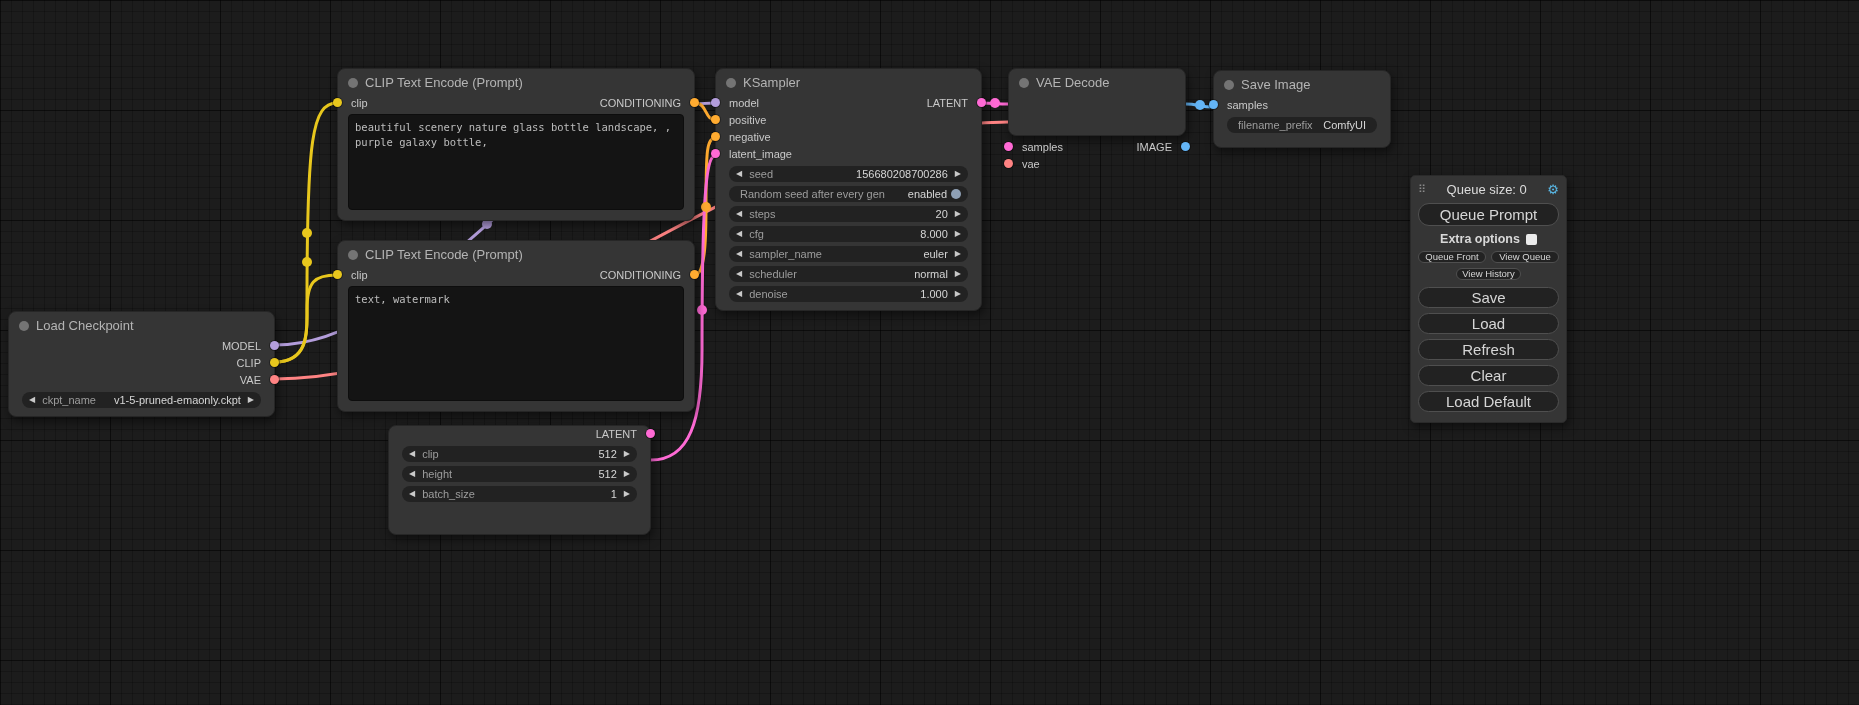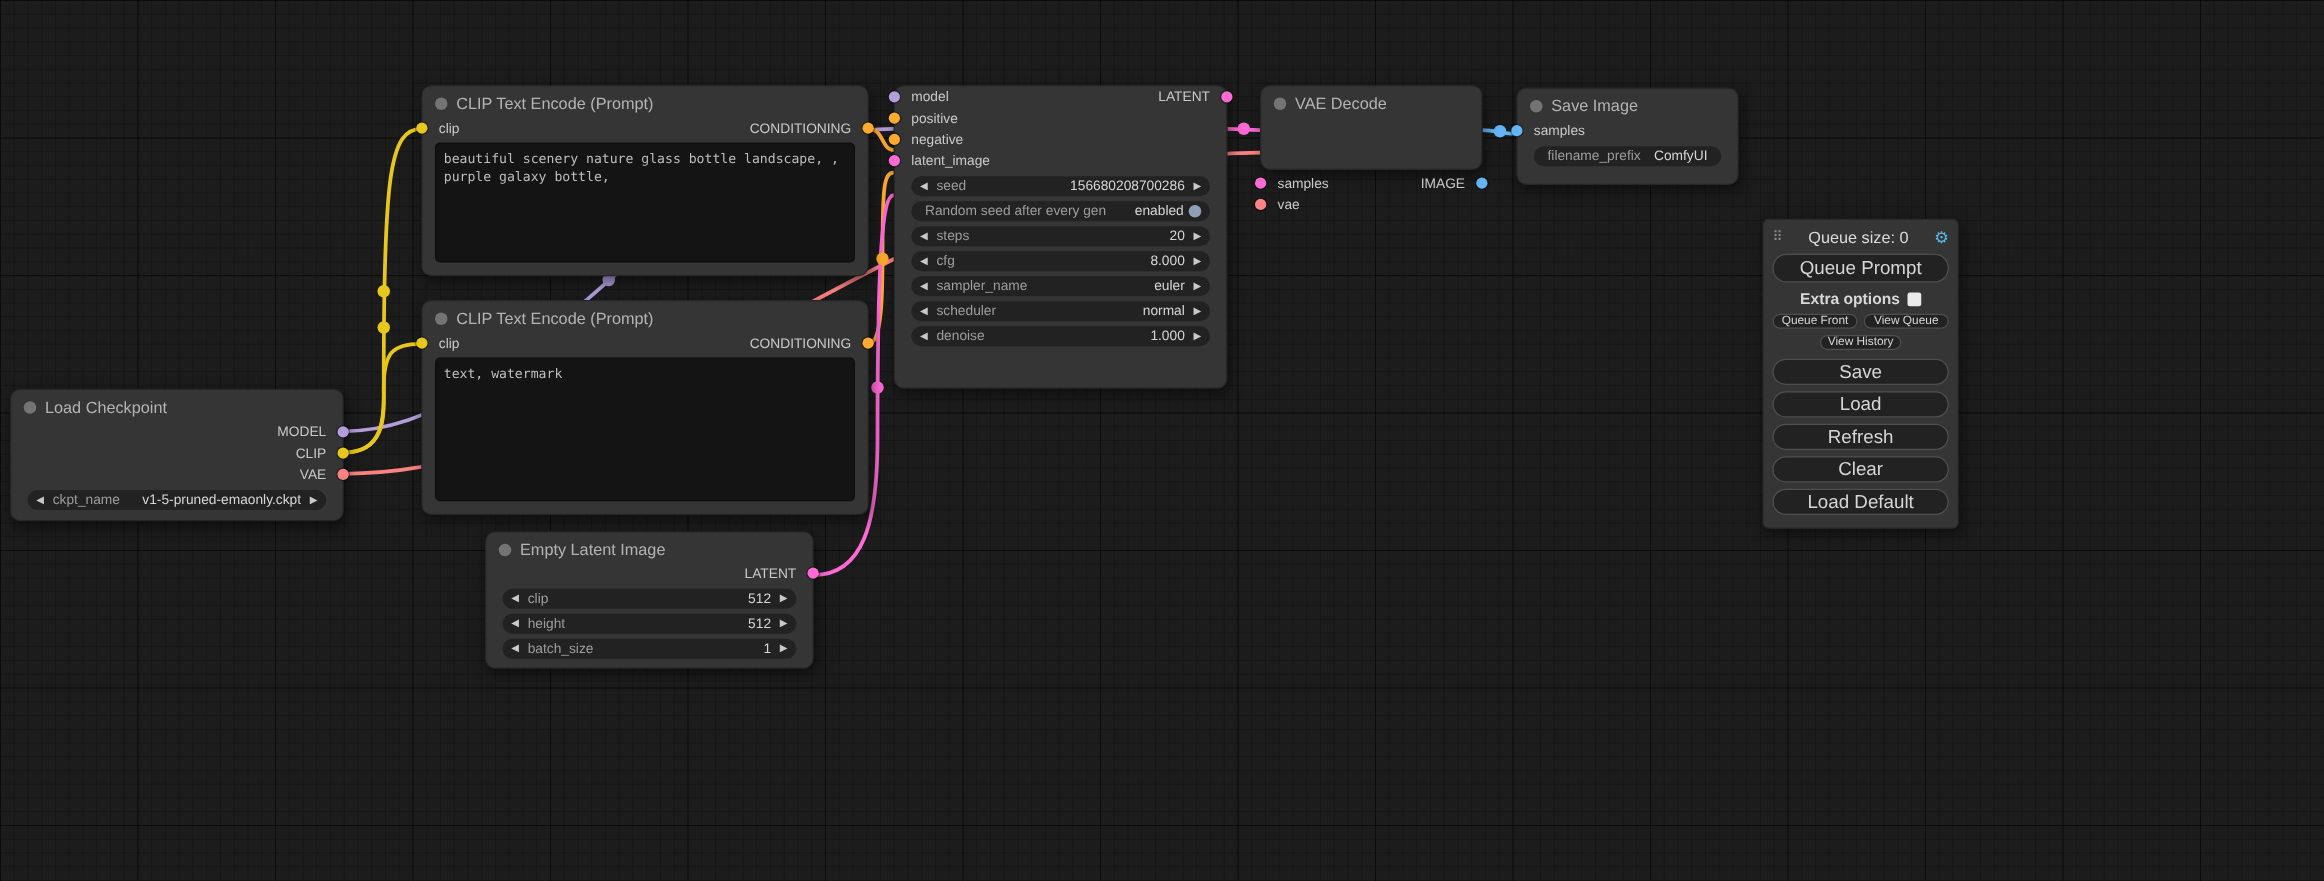--- a/index.html
+++ b/index.html
@@ -163,24 +163,20 @@
       <div class="port out">
         <span class="plabel">CONDITIONING</span>
         <span class="pdot" style="background: rgb(255, 171, 48);"></span>
       </div>
     </div>
   </div>
   <textarea class="prompt-text" spellcheck="false" style="">text, watermark</textarea>
 </div>
 
 <div class="node" style="left:388px;top:425px;width:263px;height:110px;">
-  <div class="node-title">
-    <span class="collapse-dot"></span>
-    <span>Empty Latent Image</span>
-  </div>
   <div class="io" style="height:16px;">
       <div class="col"></div>
     <div class="col">
       <div class="port out" style="height:16px;">
         <span class="plabel">LATENT</span>
         <span class="pdot" style="top: 3px; background: rgb(255, 106, 213);"></span>
       </div>
     </div>
   </div>
   <div class="widget">
@@ -197,20 +193,24 @@
   </div>
   <div class="widget">
     <span class="warrow">◀</span>
     <span class="wname">batch_size</span>
     <span class="wval">1</span>
     <span class="warrow">▶</span>
   </div>
 </div>
 
 <div class="node" style="left:715px;top:68px;width:267px;height:243px;">
+  <div class="node-title">
+    <span class="collapse-dot"></span>
+    <span>KSampler</span>
+  </div>
   <div class="io">
     <div class="col">
       <div class="port in">
         <span class="pdot" style="background: rgb(179, 157, 219);"></span>
         <span class="plabel">model</span>
       </div>
       <div class="port in">
         <span class="pdot" style="background: rgb(255, 171, 48);"></span>
         <span class="plabel">positive</span>
       </div>

